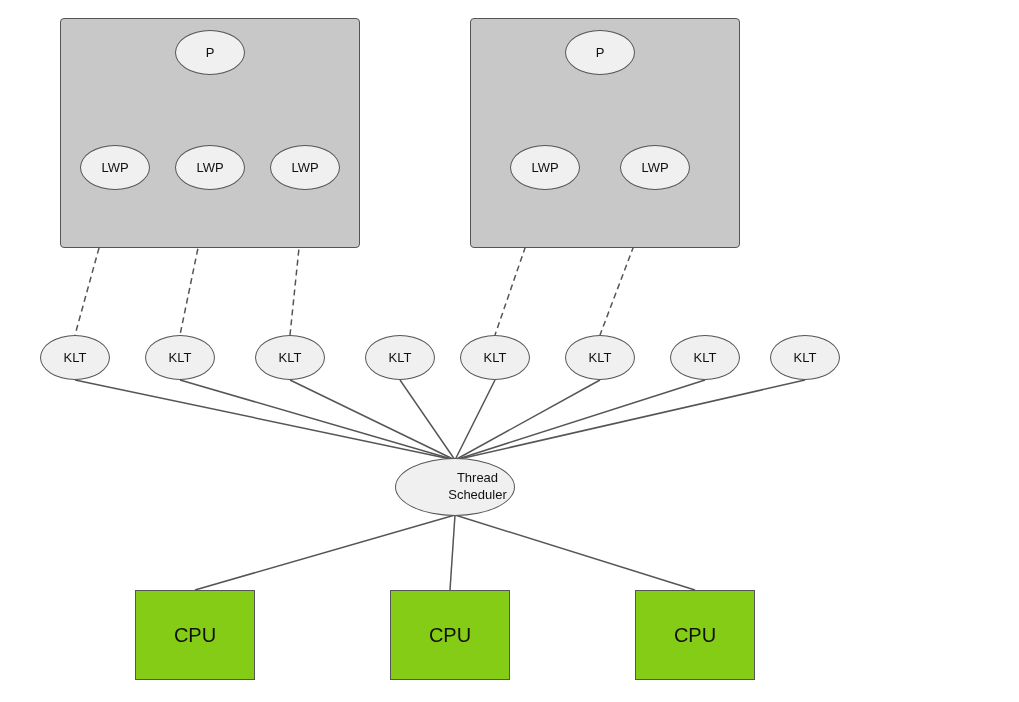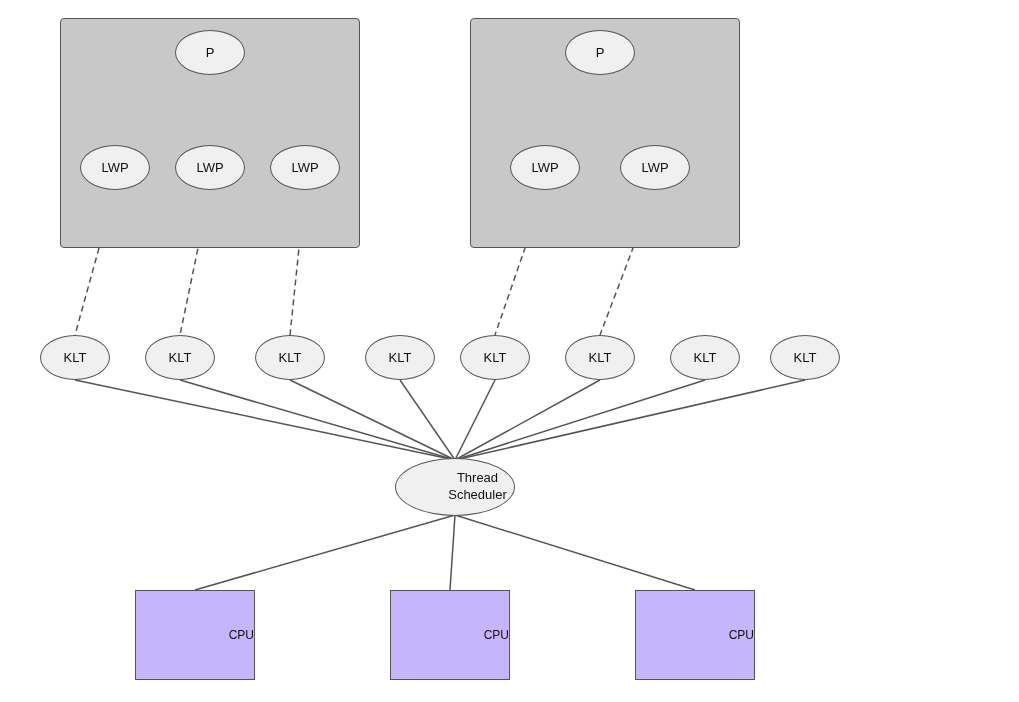--- a/index.html
+++ b/index.html
@@ -37,26 +37,26 @@
       display: flex;
       align-items: center;
       justify-content: center;
       font-size: 13px;
       font-weight: normal;
       color: #111;
       text-align: center;
     }
     .rect-box {
       position: absolute;
-      background: #c4b5fd;
+      background: #84cc16;
       border: 1.5px solid #555;
       display: flex;
       align-items: center;
-      justify-content: flex-end;
-      font-size: 12px;
+      justify-content: center;
+      font-size: 20px;
       font-weight: normal;
       color: #111;
     }
   </style>
 </head>
 <body>
 
 <div id="diagram">
   <svg id="lines">
 

